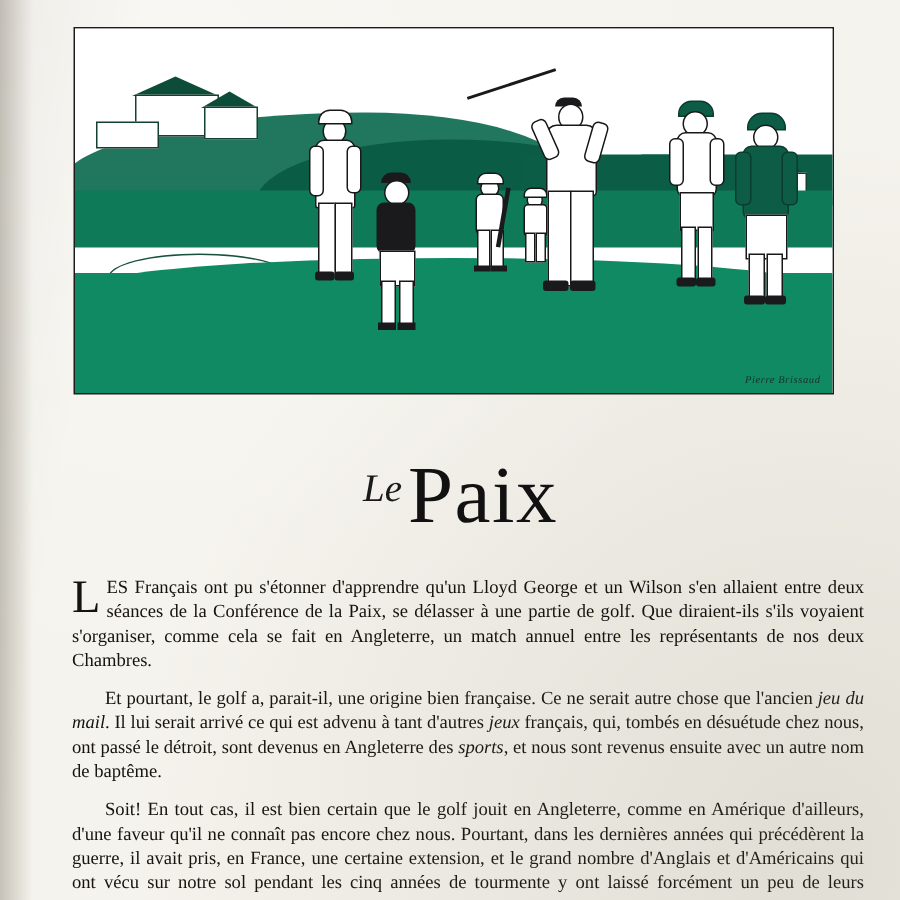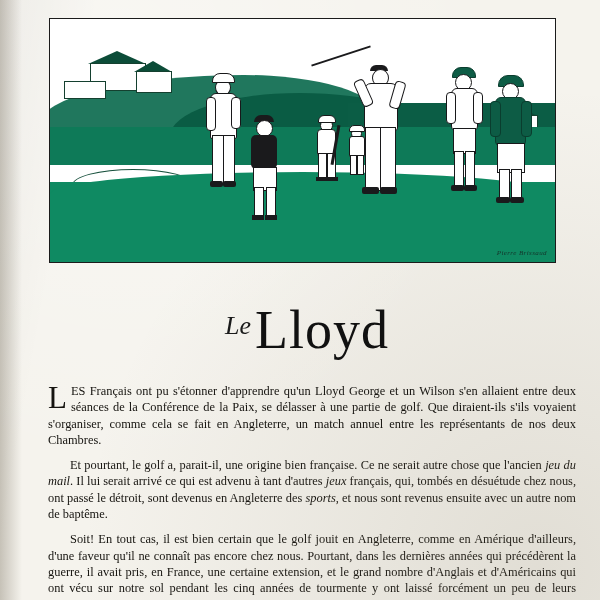--- a/index.html
+++ b/index.html
@@ -319,21 +319,21 @@
       <div class="fig-body" style="left:23px; top:94px; width:9px; height:30px;"></div>
       <div class="fig-black" style="left:8px; top:122px; width:14px; height:6px; border-radius:2px;"></div>
       <div class="fig-black" style="left:22px; top:122px; width:14px; height:6px; border-radius:2px;"></div>
     </div>
 
     <div class="signature">Pierre Brissaud</div>
   </div>
 
   <div class="title-wrap">
     <span class="title-le">Le</span>
-    <span class="title-golf">Lloyd</span>
+    <span class="title-golf">Paix</span>
   </div>
 
   <div class="body-text">
 
     <p class="dropcap-para"><span class="dropcap">L</span><span class="sc">ES</span><span> Français ont pu s'étonner d'apprendre qu'un Lloyd George et un Wilson s'en allaient entre deux séances de la Conférence de la Paix, se délasser à une partie de golf. Que diraient-ils s'ils voyaient s'organiser, comme cela se fait en Angleterre, un match annuel entre les représentants de nos deux Chambres.</span></p>
 
     <p class="indent">Et pourtant, le golf a, parait-il, une origine bien française. Ce ne serait autre chose que l'ancien <span class="it">jeu du mail</span>. Il lui serait arrivé ce qui est advenu à tant d'autres <span class="it">jeux</span> français, qui, tombés en désuétude chez nous, ont passé le détroit, sont devenus en Angleterre des <span class="it">sports</span>, et nous sont revenus ensuite avec un autre nom de baptême.</p>
 
     <p class="indent">Soit! En tout cas, il est bien certain que le golf jouit en Angleterre, comme en Amérique d'ailleurs, d'une faveur qu'il ne connaît pas encore chez nous. Pourtant, dans les dernières années qui précédèrent la guerre, il avait pris, en France, une certaine extension, et le grand nombre d'Anglais et d'Américains qui ont vécu sur notre sol pendant les cinq années de tourmente y ont laissé forcément un peu de leurs habitudes, ne peut qu'avoir été favorable à une extension plus considérable encore.</p>
 

